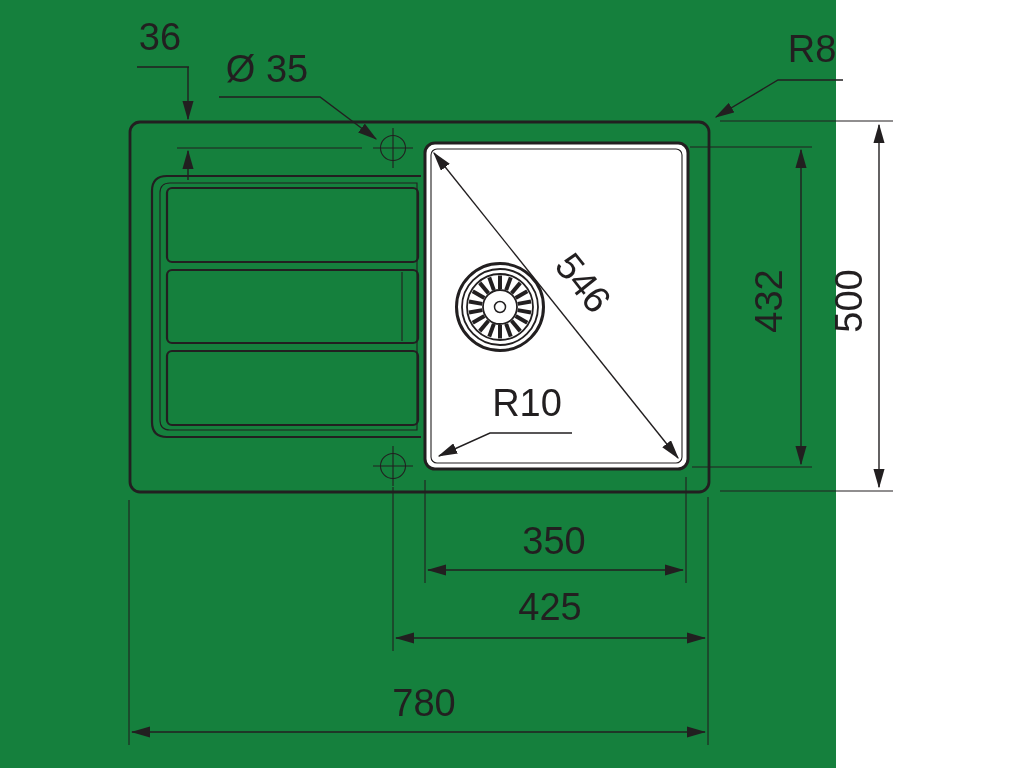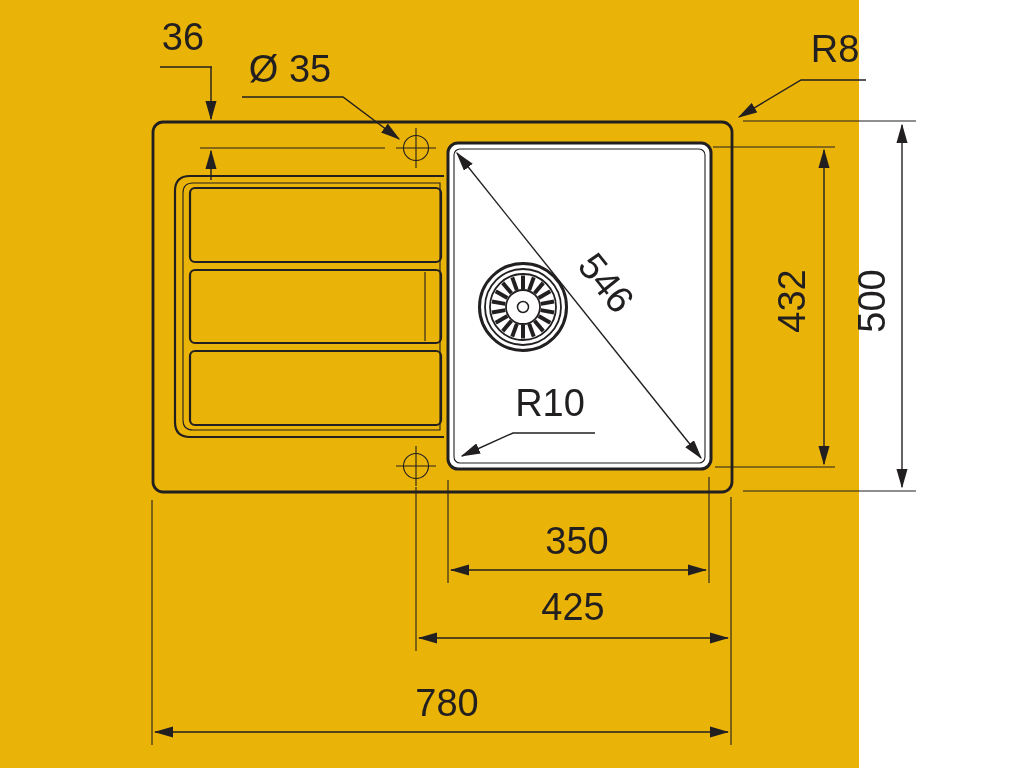--- a/index.html
+++ b/index.html
@@ -7,22 +7,21 @@
     padding: 0;
     background: #ffffff;
     width: 1024px;
     height: 768px;
     overflow: hidden;
   }
   .stage {
     position: relative;
     width: 836px;
     height: 768px;
-    background: #eab308;
-    padding-left: 23px;
+    background: #15803d;
   }
   svg {
     display: block;
     font-family: "Liberation Sans", sans-serif;
   }
   .dim-text {
     font-size: 38px;
     fill: #221f20;
   }
   .thick { stroke: #221f20; stroke-width: 2.8; fill: none; }

